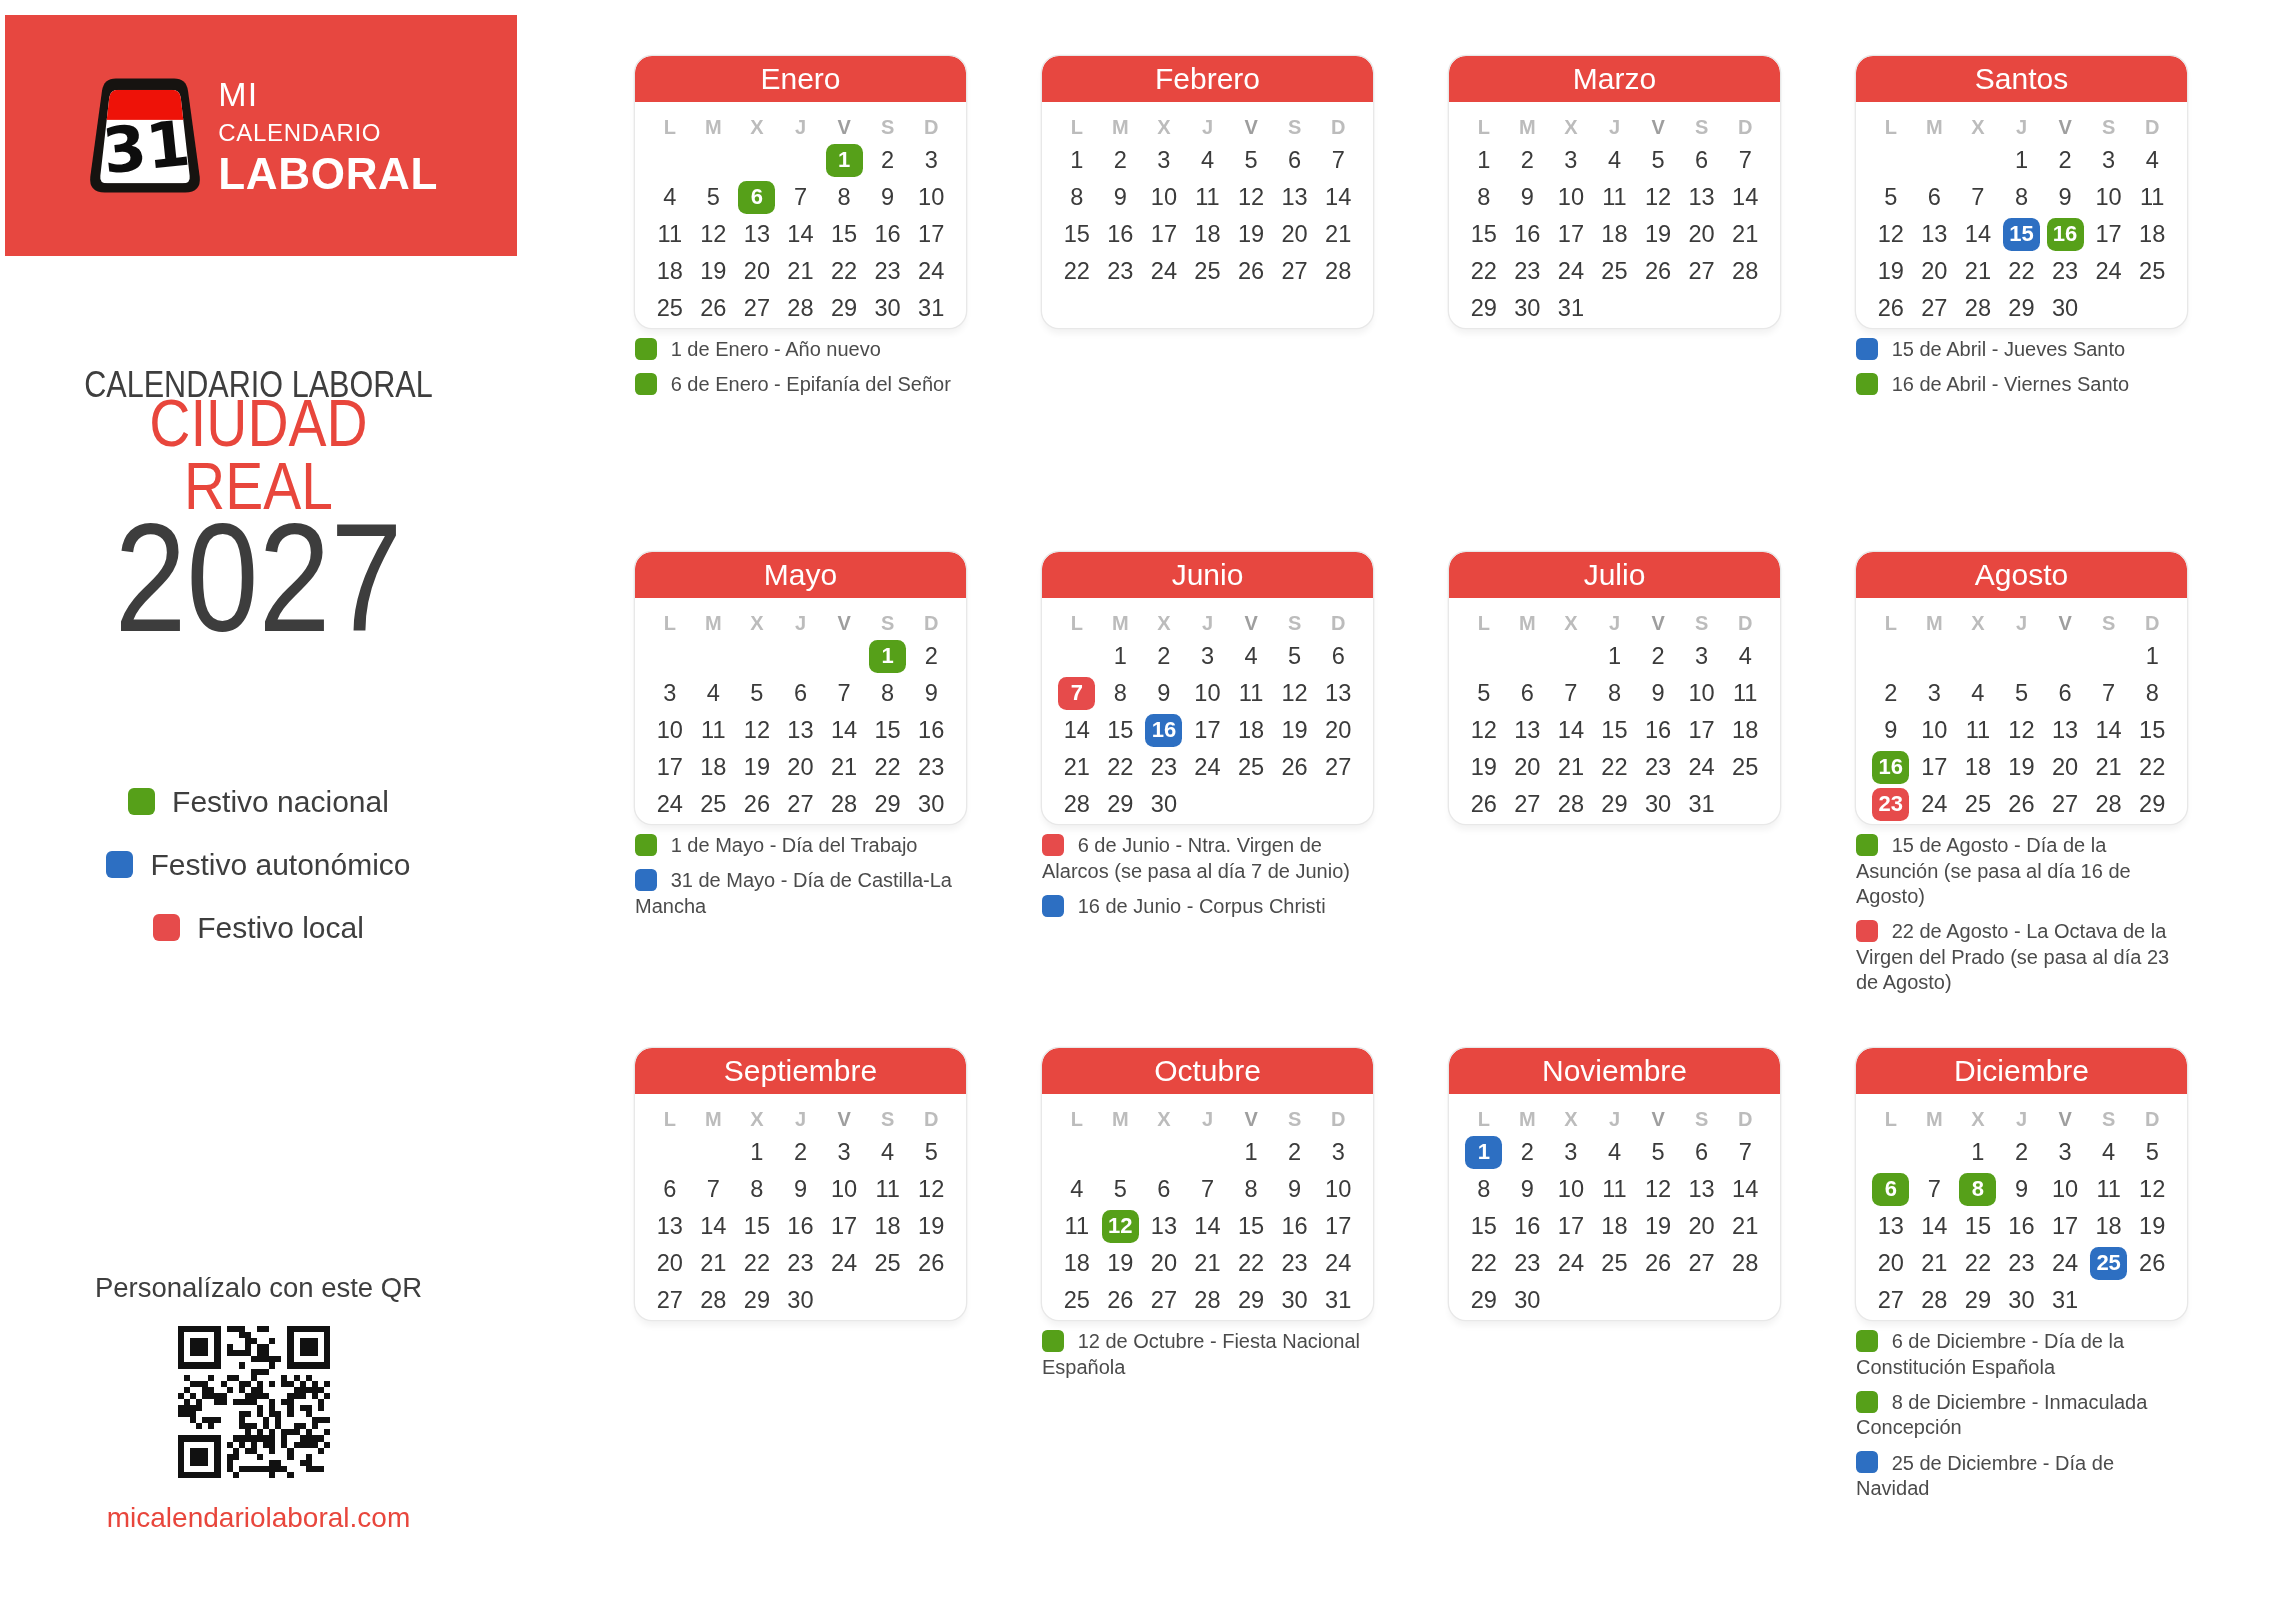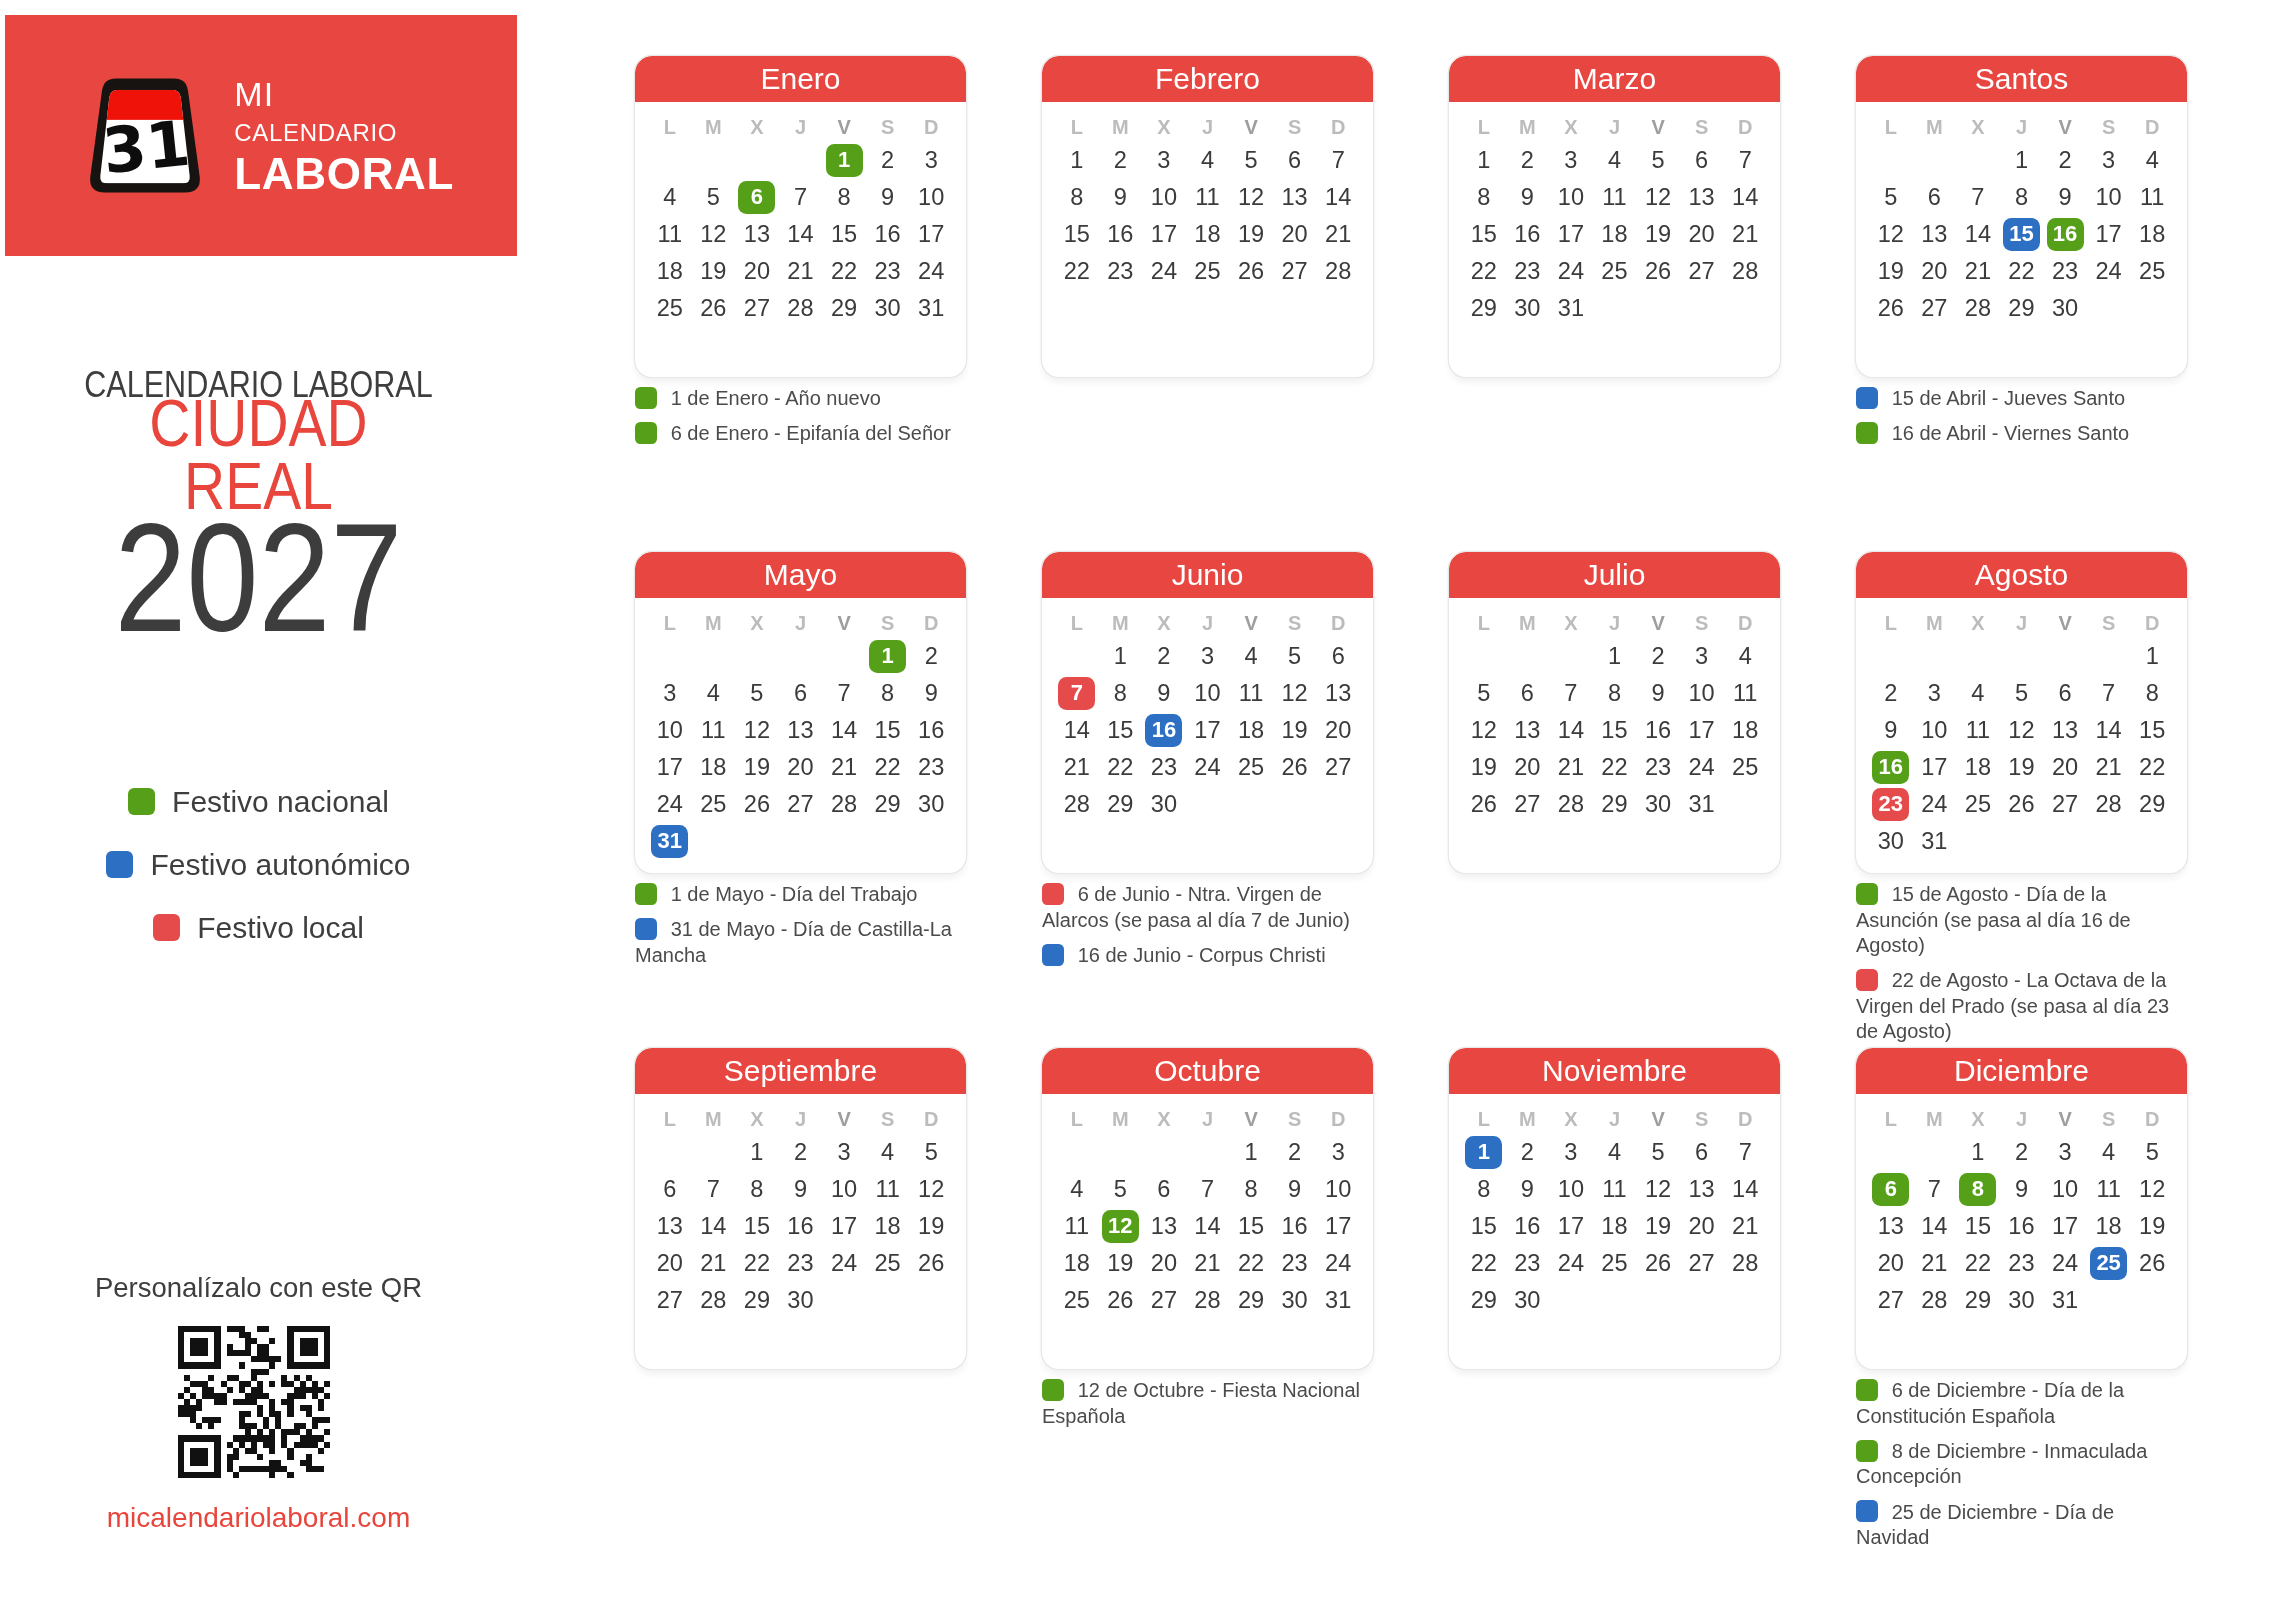--- a/index.html
+++ b/index.html
@@ -18,21 +18,21 @@
   .banner {
     position: absolute;
     left: 5.2px; top: 15px;
     width: 512px; height: 241px;
     background: #e74740;
     display: flex;
     align-items: center;
     padding-left: 73px;
   }
   .logo-icon { width: 134px; height: 131px; flex: none; }
-  .logo-text { color: #fff; margin-left: 22px; }
+  .logo-text { color: #fff; margin-left: 6px; }
   .logo-line1 { font-size: 34px; line-height: 39px; letter-spacing: 1.3px; }
   .logo-line2 { font-size: 24px; line-height: 37px; letter-spacing: 0.7px; }
   .logo-line3 { font-size: 44px; line-height: 46px; font-weight: bold; letter-spacing: 0.7px; }
 
   .side-block { position: absolute; left: 0; width: 517px; text-align: center; }
   .subtitle {
     top: 364px;
     font-size: 36px;
     color: #3e3e3e;
     letter-spacing: 0px;
@@ -74,21 +74,21 @@
   
   .months {
     position: absolute;
     left: 635px; top: 56px;
     display: grid;
     grid-template-columns: repeat(4, 331px);
     column-gap: 76px;
     grid-auto-rows: 496px;
   }
   .month-card {
-    width: 331px; height: 321px;
+    width: 331px; height: 272px;
     background: #fff;
     border-radius: 17px;
     box-shadow: 0 0 0 1.3px #e8e8e8, 0 5.2px 6.5px rgba(0,0,0,0.05);
     overflow: hidden;
   }
   .month-header {
     height: 46px;
     background: #e74740;
     border-radius: 17px 17px 0 0;
     color: #fff;

